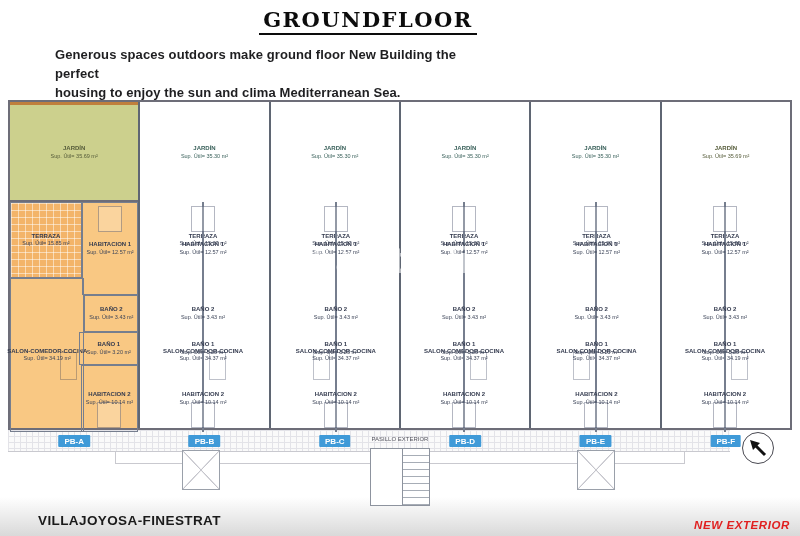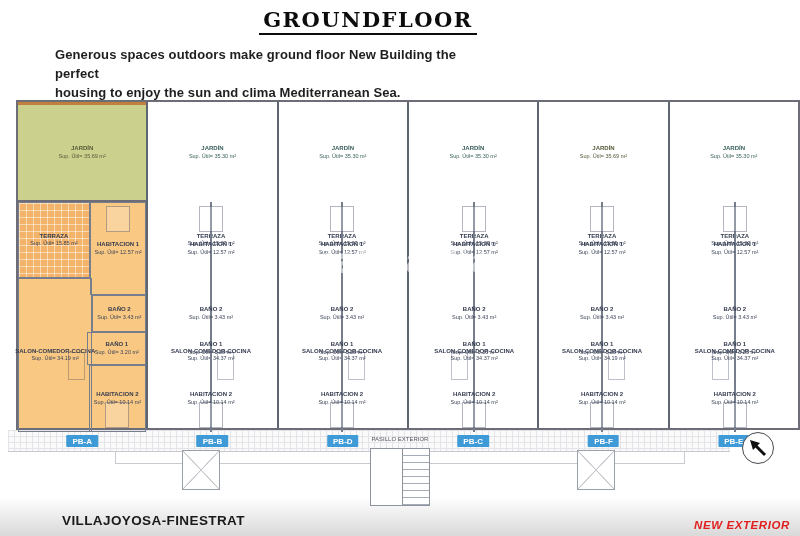--- a/index.html
+++ b/index.html
@@ -11,21 +11,21 @@
   .title-wrap { position:absolute; top:7px; left:0; width:100%; text-align:center; }
   .title { display:inline-block; font-family:"DejaVu Serif", serif; font-weight:bold;
            font-size:21px; letter-spacing:1.5px; color:#0c0c0c;
            border-bottom:2.5px solid #0c0c0c; padding:0 4px 1px 4px; }
   .desc { position:absolute; left:55px; top:46px; width:440px; font-size:13px;
           font-weight:600; color:#1e1e20; line-height:1.45; letter-spacing:0.1px; }
 
   
   .plan { position:absolute; left:8px; top:100px; width:784px; height:412px; z-index:1; }
   .units { position:relative; display:flex; width:100%; height:330px;
-           border:2.5px solid #6d6d78; background:#fff; z-index:2;margin-left:8px; }
+           border:2.5px solid #6d6d78; background:#fff; z-index:2; }
   .unit { position:relative; flex:1; display:flex; flex-direction:column; }
   .unit + .unit { border-left:2.5px solid #5f6673;align-items:center; }
 
   .garden { position:relative; height:100px; border-bottom:2px solid #6d6d78; }
   .unit.orange .garden { background-color:#ccd08d;
      background-image:radial-gradient(rgba(90,105,50,.55) .6px, transparent .7px);
      background-size:6px 6px; border-top:3px solid #c07f3c; }
   .unit.blue .garden { background-color:#9cd1bf;
      background-image:radial-gradient(rgba(25,95,85,.5) .6px, transparent .7px);
      background-size:6px 6px; border-top:3px solid #3a6d8f; }
@@ -97,21 +97,21 @@
              display:flex; align-items:center; justify-content:center; }
 
   .watermark { position:absolute; left:304px; top:140px; z-index:8;
      font-size:37px; font-weight:bold; letter-spacing:1px;
      color:rgba(255,255,255,.55); pointer-events:none; }
 
   
   .footer { position:absolute; left:0; top:497px; width:800px; height:39px;
             background:linear-gradient(#ffffff, #d9d9d9); z-index:0; }
   .loc { position:absolute; left:38px; top:16px; font-size:13.5px; font-weight:bold;
-         color:#1a1a1a; letter-spacing:0.4px;margin-left:24px; }
+         color:#1a1a1a; letter-spacing:0.4px; }
   .brand { position:absolute; right:10px; top:22px; font-size:11.5px; font-weight:bold;
            font-style:italic; color:#e01f1f; letter-spacing:0.6px; }
 </style>
 </head>
 <body>
 
 <div class="page">
 
   <div class="title-wrap">
     <span class="title">GROUNDFLOOR</span>
@@ -211,20 +211,67 @@
       </div>
       <div class="room hab2">
         <div class="rlabel">
           <span class="rname">HABITACION 2</span>
           <span class="rarea">Sup. Útil= 10.14 m²</span>
         </div>
       </div>
     </div>
     <div class="pb">PB-B</div>
   </div>
+        <div class="unit blue">
+    <div class="garden">
+      <div class="rlabel glabel">
+        <span class="rname">JARDÍN</span>
+        <span class="rarea">Sup. Útil= 35.30 m²</span>
+      </div>
+    </div>
+    <div class="interior">
+      <div class="room terraza">
+        <div class="rlabel">
+          <span class="rname">TERRAZA</span>
+          <span class="rarea">Sup. Útil= 15.37 m²</span>
+        </div>
+      </div>
+      <div class="room hab1">
+        <div class="rlabel">
+          <span class="rname">HABITACION 1</span>
+          <span class="rarea">Sup. Útil= 12.57 m²</span>
+        </div>
+      </div>
+      <div class="room salon">
+        <div class="rlabel">
+          <span class="rname">SALON-COMEDOR-COCINA</span>
+          <span class="rarea">Sup. Útil= 34.37 m²</span>
+        </div>
+      </div>
+      <div class="room bano2">
+        <div class="rlabel">
+          <span class="rname">BAÑO 2</span>
+          <span class="rarea">Sup. Útil= 3.43 m²</span>
+        </div>
+      </div>
+      <div class="room bano1">
+        <div class="rlabel">
+          <span class="rname">BAÑO 1</span>
+          <span class="rarea">Sup. Útil= 3.20 m²</span>
+        </div>
+      </div>
+      <div class="room hab2">
+        <div class="rlabel">
+          <span class="rname">HABITACION 2</span>
+          <span class="rarea">Sup. Útil= 10.14 m²</span>
+        </div>
+      </div>
+    </div>
+    <div class="pb">PB-C</div>
+  </div>
         <div class="unit blue flip">
     <div class="garden">
       <div class="rlabel glabel">
         <span class="rname">JARDÍN</span>
         <span class="rarea">Sup. Útil= 35.30 m²</span>
       </div>
     </div>
     <div class="interior">
       <div class="room terraza">
         <div class="rlabel">
@@ -303,21 +350,21 @@
           <span class="rarea">Sup. Útil= 3.20 m²</span>
         </div>
       </div>
       <div class="room hab2">
         <div class="rlabel">
           <span class="rname">HABITACION 2</span>
           <span class="rarea">Sup. Útil= 10.14 m²</span>
         </div>
       </div>
     </div>
-    <div class="pb">PB-C</div>
+    <div class="pb">PB-E</div>
   </div>
         <div class="unit orange flip">
     <div class="garden">
       <div class="rlabel glabel">
         <span class="rname">JARDÍN</span>
         <span class="rarea">Sup. Útil= 35.69 m²</span>
       </div>
     </div>
     <div class="interior">
       <div class="room terraza">
@@ -351,67 +398,20 @@
         </div>
       </div>
       <div class="room hab2">
         <div class="rlabel">
           <span class="rname">HABITACION 2</span>
           <span class="rarea">Sup. Útil= 10.14 m²</span>
         </div>
       </div>
     </div>
     <div class="pb">PB-F</div>
-  </div>
-        <div class="unit blue">
-    <div class="garden">
-      <div class="rlabel glabel">
-        <span class="rname">JARDÍN</span>
-        <span class="rarea">Sup. Útil= 35.30 m²</span>
-      </div>
-    </div>
-    <div class="interior">
-      <div class="room terraza">
-        <div class="rlabel">
-          <span class="rname">TERRAZA</span>
-          <span class="rarea">Sup. Útil= 15.37 m²</span>
-        </div>
-      </div>
-      <div class="room hab1">
-        <div class="rlabel">
-          <span class="rname">HABITACION 1</span>
-          <span class="rarea">Sup. Útil= 12.57 m²</span>
-        </div>
-      </div>
-      <div class="room salon">
-        <div class="rlabel">
-          <span class="rname">SALON-COMEDOR-COCINA</span>
-          <span class="rarea">Sup. Útil= 34.37 m²</span>
-        </div>
-      </div>
-      <div class="room bano2">
-        <div class="rlabel">
-          <span class="rname">BAÑO 2</span>
-          <span class="rarea">Sup. Útil= 3.43 m²</span>
-        </div>
-      </div>
-      <div class="room bano1">
-        <div class="rlabel">
-          <span class="rname">BAÑO 1</span>
-          <span class="rarea">Sup. Útil= 3.20 m²</span>
-        </div>
-      </div>
-      <div class="room hab2">
-        <div class="rlabel">
-          <span class="rname">HABITACION 2</span>
-          <span class="rarea">Sup. Útil= 10.14 m²</span>
-        </div>
-      </div>
-    </div>
-    <div class="pb">PB-E</div>
   </div>
       </div>
 
     <div class="walkway"></div>
     <span class="pasillo">PASILLO EXTERIOR</span>
 
     <div class="porchline"></div>
     <div class="shaft shaft-l"></div>
     <div class="shaft shaft-r"></div>
 

